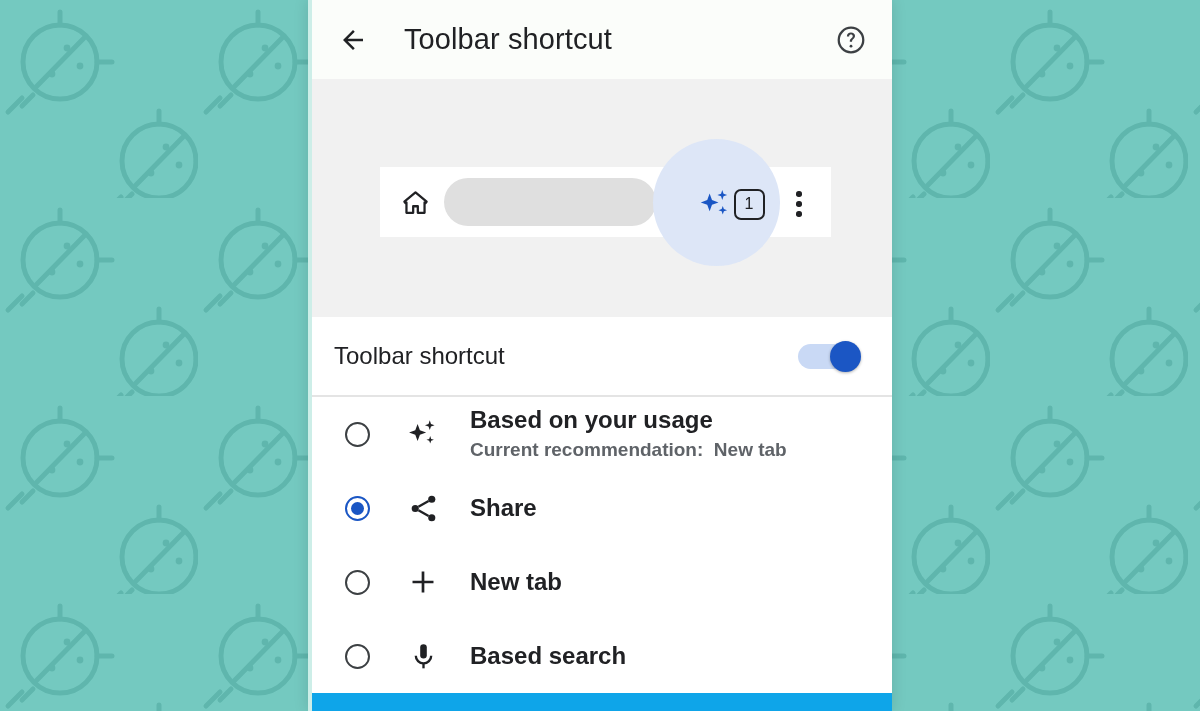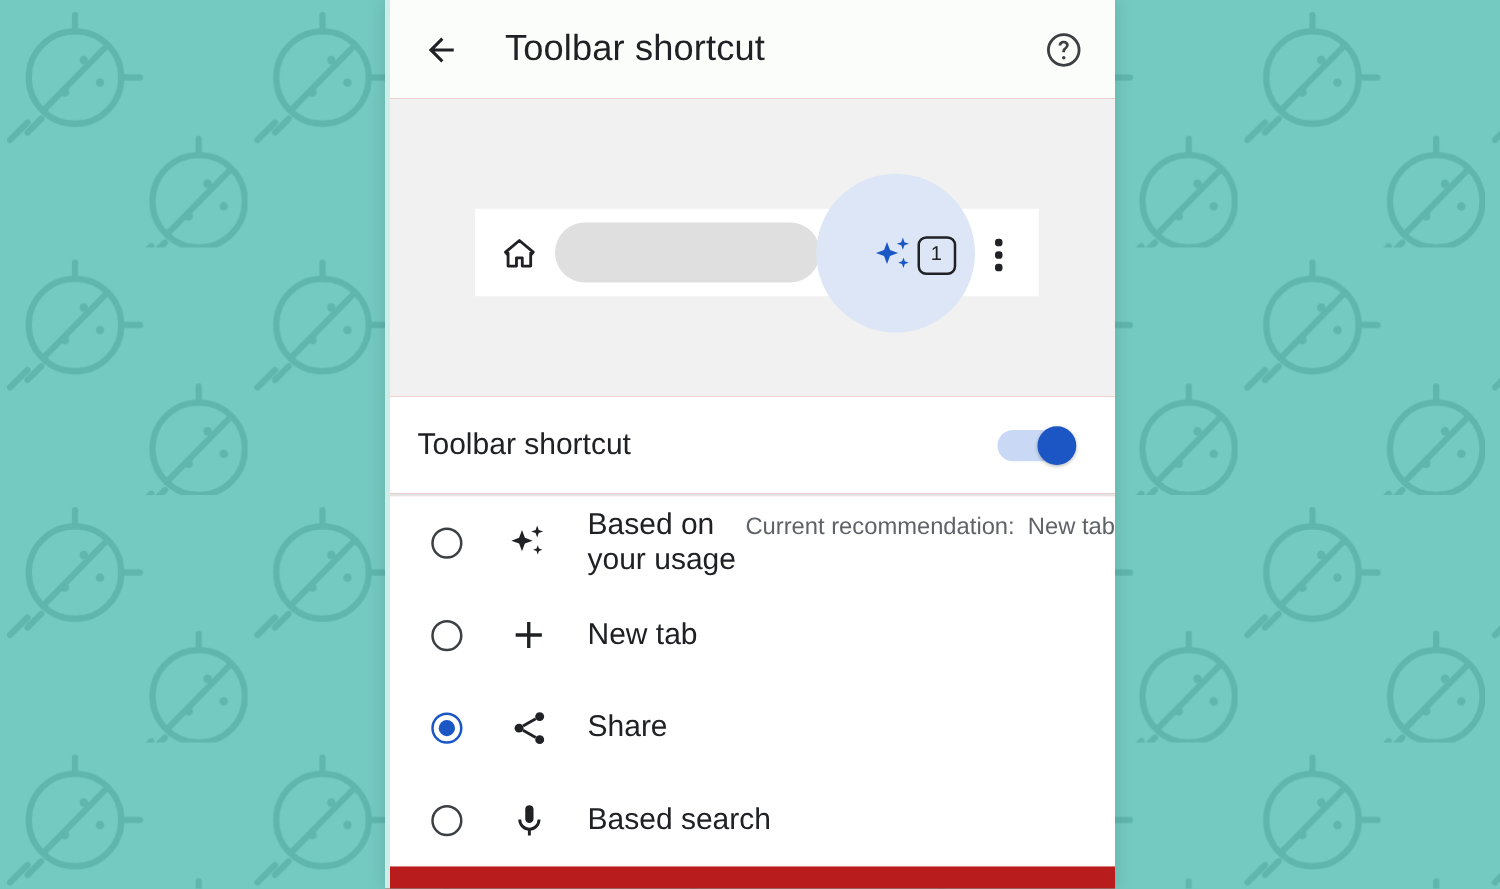--- a/index.html
+++ b/index.html
@@ -34,21 +34,21 @@
     opacity: 1;
   }
 
   
   #phone-panel {
     position: absolute;
     left: 308px;
     top: 0;
     width: 584px;
     height: 711px;
-    background: #b91c1c;
+    background: #0ea5e9;
     overflow: hidden;
     box-shadow: 0 0 14px rgba(0,0,0,0.13);
   }
   
   #panel-edge-strip {
     position: absolute;
     left: 0;
     top: 0;
     width: 4px;
     height: 711px;
@@ -297,21 +297,22 @@
     width: 36px;
     height: 36px;
     display: flex;
     align-items: center;
     justify-content: center;
     flex: 0 0 auto;
   }
   .option-text {
     margin-left: 29px;
     display: flex;
-    flex-direction: row;
+    flex-direction: column;
+    font-weight: bold;
   }
   .option-title {
     font-size: 24px;
     color: #202124;
     line-height: 1.16;
   }
   .option-subtitle {
     font-size: 19px;
     color: #5f6368;
     line-height: 1.35;
@@ -448,36 +449,20 @@
             <path d="M16.5 2.9 17.32 5.28 19.7 6.1 17.32 6.92 16.5 9.3 15.68 6.92 13.3 6.1 15.68 5.28z" fill="#202124"></path>
             <path d="M16.8 13.4 17.45 15.25 19.3 15.9 17.45 16.55 16.8 18.4 16.15 16.55 14.3 15.9 16.15 15.25z" fill="#202124"></path>
           </svg>
         </div>
         <div class="option-text">
           <div class="option-title">Based on your usage</div>
           <div class="option-subtitle">Current recommendation:  New tab</div>
         </div>
       </div>
 
-      <div class="option-row">
-        <div class="radio-wrap">
-          <div class="radio-outer">
-            <div class="radio-inner"></div>
-          </div>
-        </div>
-        <div class="option-icon-wrap">
-          <svg width="34" height="34" viewBox="0 0 24 24">
-            <path d="M12 4.6 V19.4 M4.6 12 H19.4" stroke="#202124" stroke-width="1.9" stroke-linecap="butt"></path>
-          </svg>
-        </div>
-        <div class="option-text">
-          <div class="option-title">New tab</div>
-        </div>
-      </div>
-
       <div class="option-row selected">
         <div class="radio-wrap">
           <div class="radio-outer">
             <div class="radio-inner"></div>
           </div>
         </div>
         <div class="option-icon-wrap">
           <svg width="33" height="33" viewBox="0 0 24 24">
             <circle cx="18" cy="5.3" r="2.6" fill="#202124"></circle>
             <circle cx="18" cy="18.7" r="2.6" fill="#202124"></circle>
@@ -490,20 +475,36 @@
         </div>
       </div>
 
       <div class="option-row">
         <div class="radio-wrap">
           <div class="radio-outer">
             <div class="radio-inner"></div>
           </div>
         </div>
         <div class="option-icon-wrap">
+          <svg width="34" height="34" viewBox="0 0 24 24">
+            <path d="M12 4.6 V19.4 M4.6 12 H19.4" stroke="#202124" stroke-width="1.9" stroke-linecap="butt"></path>
+          </svg>
+        </div>
+        <div class="option-text">
+          <div class="option-title">New tab</div>
+        </div>
+      </div>
+
+      <div class="option-row">
+        <div class="radio-wrap">
+          <div class="radio-outer">
+            <div class="radio-inner"></div>
+          </div>
+        </div>
+        <div class="option-icon-wrap">
           <svg width="33" height="33" viewBox="0 0 24 24">
             <rect x="9.6" y="3" width="4.8" height="10.4" rx="2.4" fill="#202124"></rect>
             <path d="M6.4 11.4 a5.6 5.6 0 0 0 11.2 0" fill="none" stroke="#202124" stroke-width="1.7"></path>
             <path d="M12 17 V20.6" stroke="#202124" stroke-width="1.7"></path>
           </svg>
         </div>
         <div class="option-text">
           <div class="option-title">Based search</div>
         </div>
       </div>

